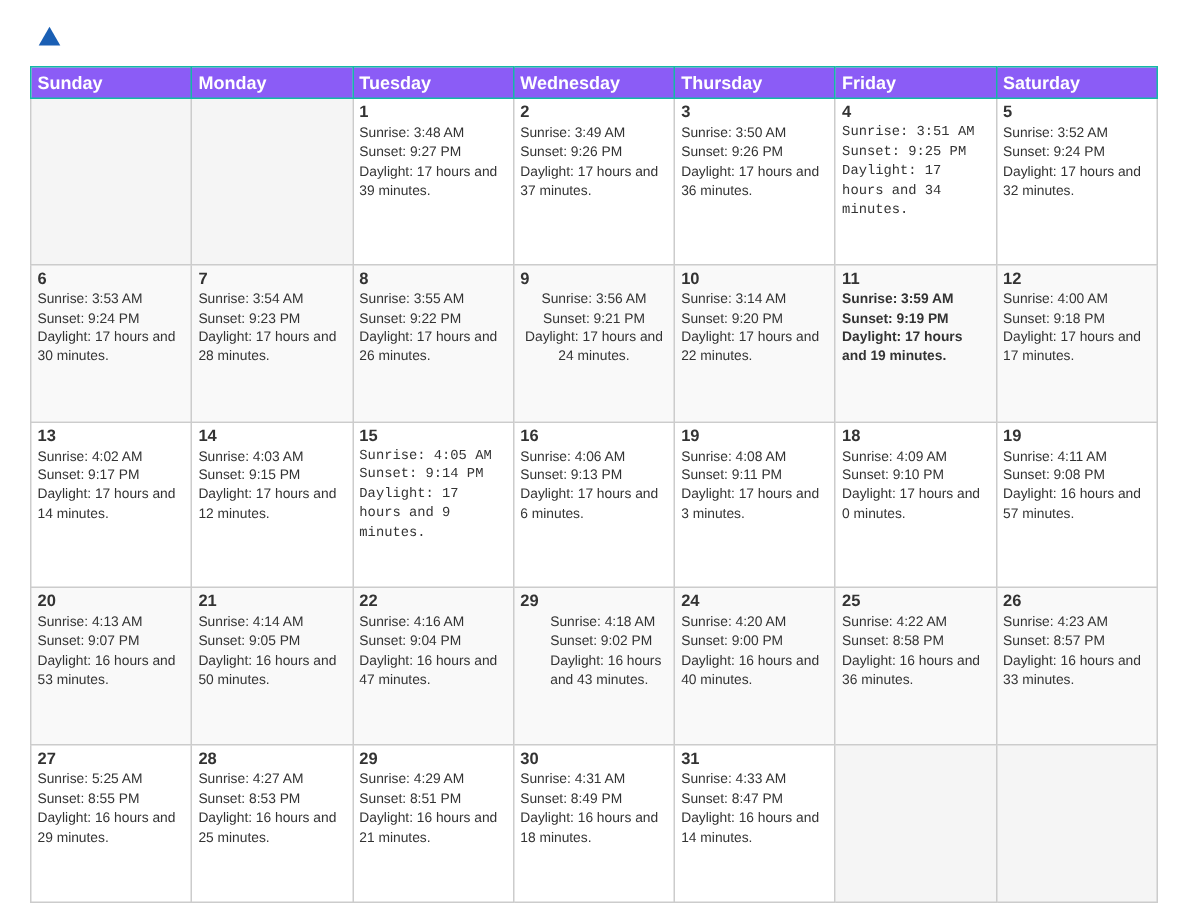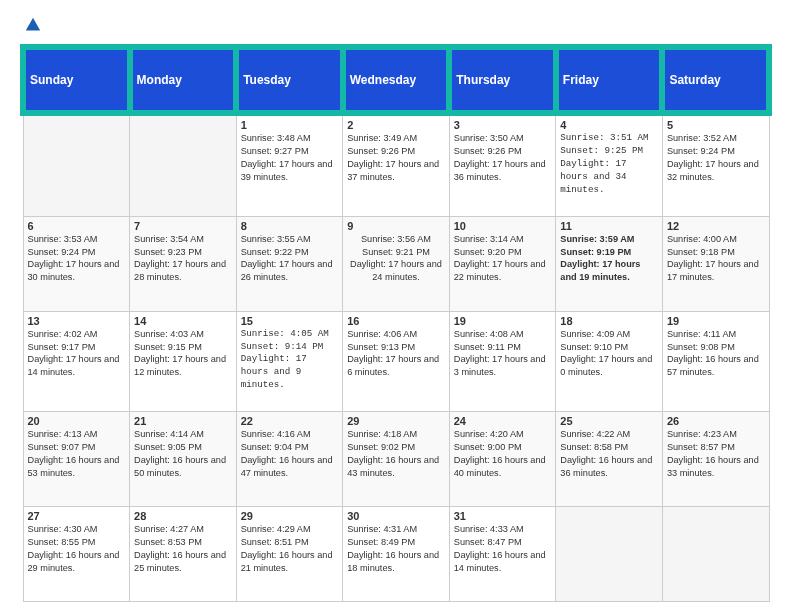--- a/index.html
+++ b/index.html
@@ -61,27 +61,27 @@
       color: #555;
     }
     .calendar {
       flex: 1;
       border: 1px solid #ccc;
       border-collapse: collapse;
       width: 100%;
       table-layout: fixed;
     }
     .calendar th {
-      background-color: #1d4ed8;
+      background-color: #8b5cf6;
       color: #fff;
       font-size: 12px;
       font-weight: bold;
-      padding: 23px 4px;
+      padding: 3px 4px;
       text-align: left;
-      border: 6px solid #14b8a6;
+      border: 1px solid #14b8a6;
     }
     .calendar td {
       vertical-align: top;
       padding: 3px 4px;
       font-size: 9.5px;
       border: 1px solid #ccc;
       background: #fff;
       height: 80px;
     }
     .calendar td.empty {
@@ -272,21 +272,21 @@
 Daylight: 16 hours and 50 minutes.</div>
           </td>
           <td>
             <span class="day-num">22</span>
             <div class="day-info" style="white-space: pre-line;">Sunrise: 4:16 AM
 Sunset: 9:04 PM
 Daylight: 16 hours and 47 minutes.</div>
           </td>
           <td>
             <span class="day-num">29</span>
-            <div class="day-info" style="white-space: pre-line;">Sunrise: 4:18 AM
+            <div class="day-info" style="white-space: pre-line; margin-left: 20px;">Sunrise: 4:18 AM
 Sunset: 9:02 PM
 Daylight: 16 hours and 43 minutes.</div>
           </td>
           <td>
             <span class="day-num">24</span>
             <div class="day-info" style="white-space: pre-line;">Sunrise: 4:20 AM
 Sunset: 9:00 PM
 Daylight: 16 hours and 40 minutes.</div>
           </td>
           <td>
@@ -298,21 +298,21 @@
           <td>
             <span class="day-num">26</span>
             <div class="day-info" style="white-space: pre-line;">Sunrise: 4:23 AM
 Sunset: 8:57 PM
 Daylight: 16 hours and 33 minutes.</div>
           </td>
         </tr>
         <tr>
           <td>
             <span class="day-num">27</span>
-            <div class="day-info" style="white-space: pre-line;">Sunrise: 4:30 AM
+            <div class="day-info" style="white-space: pre-line;">Sunrise: 5:25 AM
 Sunset: 8:55 PM
 Daylight: 16 hours and 29 minutes.</div>
           </td>
           <td>
             <span class="day-num">28</span>
             <div class="day-info" style="white-space: pre-line;">Sunrise: 4:27 AM
 Sunset: 8:53 PM
 Daylight: 16 hours and 25 minutes.</div>
           </td>
           <td>

